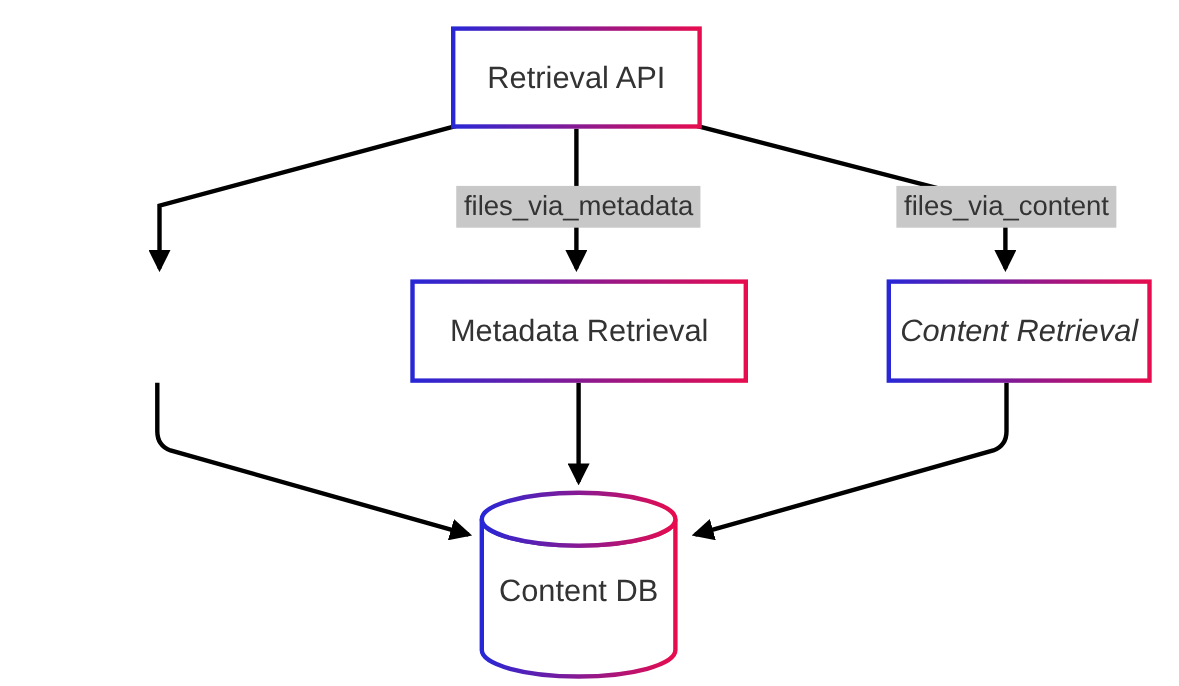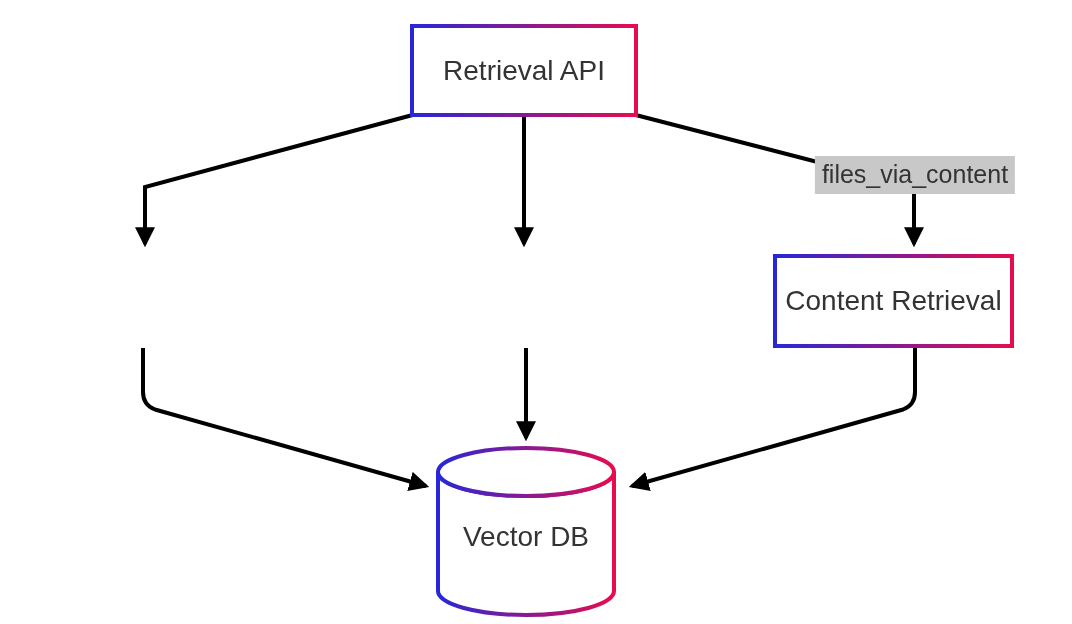--- a/index.html
+++ b/index.html
@@ -37,24 +37,24 @@
     background:var(--labelbg);
     color:var(--ink);
     font-size:25px;
     padding:5px 7px;
     white-space:nowrap;
     line-height:1.1;
   }
   #node-retrieval-api{left:410px;top:24px;width:228px;height:93px;}
   #node-chunk-retrieval{left:10px;top:254px;width:267px;height:94px;}
   #node-metadata-retrieval{left:373px;top:254px;width:307px;height:94px;}
-  #node-content-retrieval{left:773px;top:254px;width:241px;height:94px;}
+  #node-content-retrieval{left:806px;top:254px;width:241px;height:94px;font-style:italic;}
   #label-chunks{left:147px;top:169px;}
   #label-files-via-metadata{left:526px;top:169px;}
-  #label-files-via-content{left:915px;top:156px;text-align:right;}
+  #label-files-via-content{left:915px;top:169px;text-align:right;}
   #vector-db-label{
     position:absolute;left:438px;top:508px;width:176px;height:58px;
     display:flex;align-items:center;justify-content:center;
     font-size:28px;color:var(--ink);
   }
 </style>
 </head>
 <body>
 
 <div id="canvas">
@@ -83,24 +83,28 @@
       <path d="M 438 472 L 438 591 A 88 24 0 0 0 614 591 L 614 472 A 88 24 0 0 1 438 472 Z"></path>
       <ellipse cx="526" cy="472" rx="88" ry="24"></ellipse>
     </g>
   </svg>
 
   <div class="gnode" id="node-retrieval-api">
     <div class="gnode-inner">Retrieval API</div>
   </div>
 
 
+  <div class="gnode" id="node-metadata-retrieval">
+    <div class="gnode-inner">Metadata Retrieval</div>
+  </div>
 
   <div class="gnode" id="node-content-retrieval">
     <div class="gnode-inner">Content Retrieval</div>
   </div>
 
 
+  <div class="elabel" id="label-files-via-metadata">files_via_metadata</div>
 
   <div class="elabel" id="label-files-via-content">files_via_content</div>
 
-  <div id="vector-db-label">Vector DB</div>
+  <div id="vector-db-label">Content DB</div>
 
 </div>
 
 </body></html>

